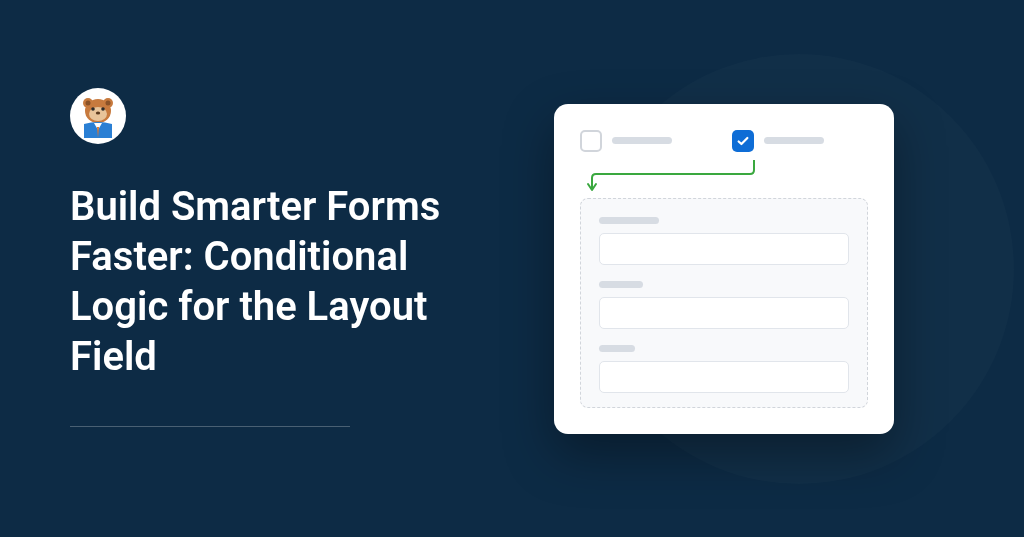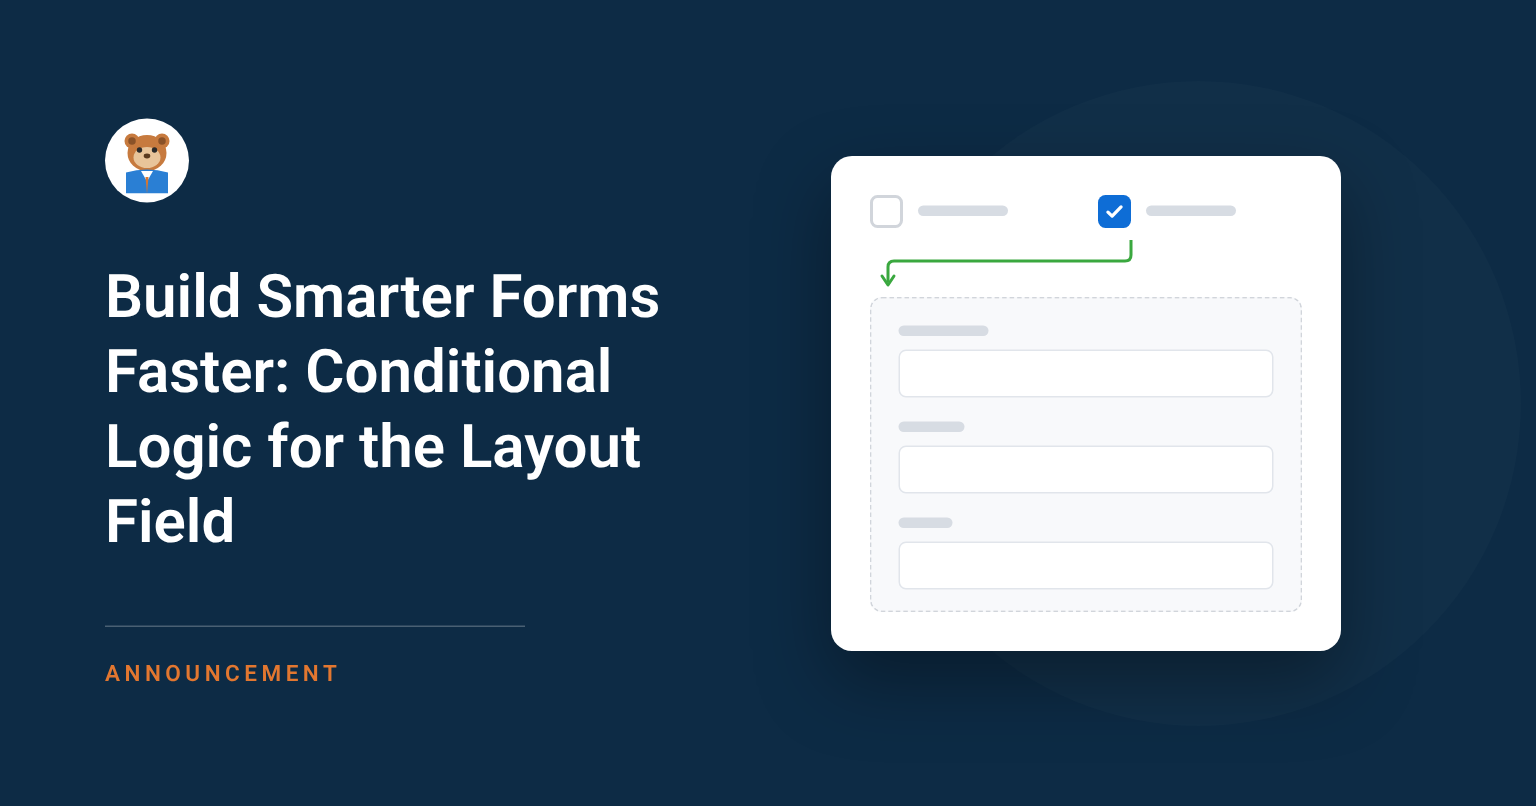--- a/index.html
+++ b/index.html
@@ -164,21 +164,20 @@
         <circle cx="17" cy="15" r="1.8" fill="#2a2a2a"></circle>
         <circle cx="27" cy="15" r="1.8" fill="#2a2a2a"></circle>
         <ellipse cx="22" cy="19" rx="2.2" ry="1.6" fill="#5a3a1f"></ellipse>
         <path d="M 8 30 Q 22 26 36 30 L 36 44 L 8 44 Z" fill="#2a7fd4"></path>
         <path d="M 18 29 L 22 36 L 26 29 Z" fill="#ffffff"></path>
         <path d="M 21 33 L 22 44 L 23 33 Z" fill="#d97730"></path>
       </svg>
     </div>
     <h1 class="title">Build Smarter Forms Faster: Conditional Logic for the Layout Field</h1>
     <div class="divider"></div>
-    <div class="category">ANNOUNCEMENT</div>
   </div>
 
   <div class="right-col">
     <div class="bg-circle"></div>
     <div class="card">
       <div class="checkbox-row">
         <div class="checkbox unchecked"></div>
         <div class="line s1"></div>
         <div style="width:40px"></div>
         <div class="checkbox checked">

